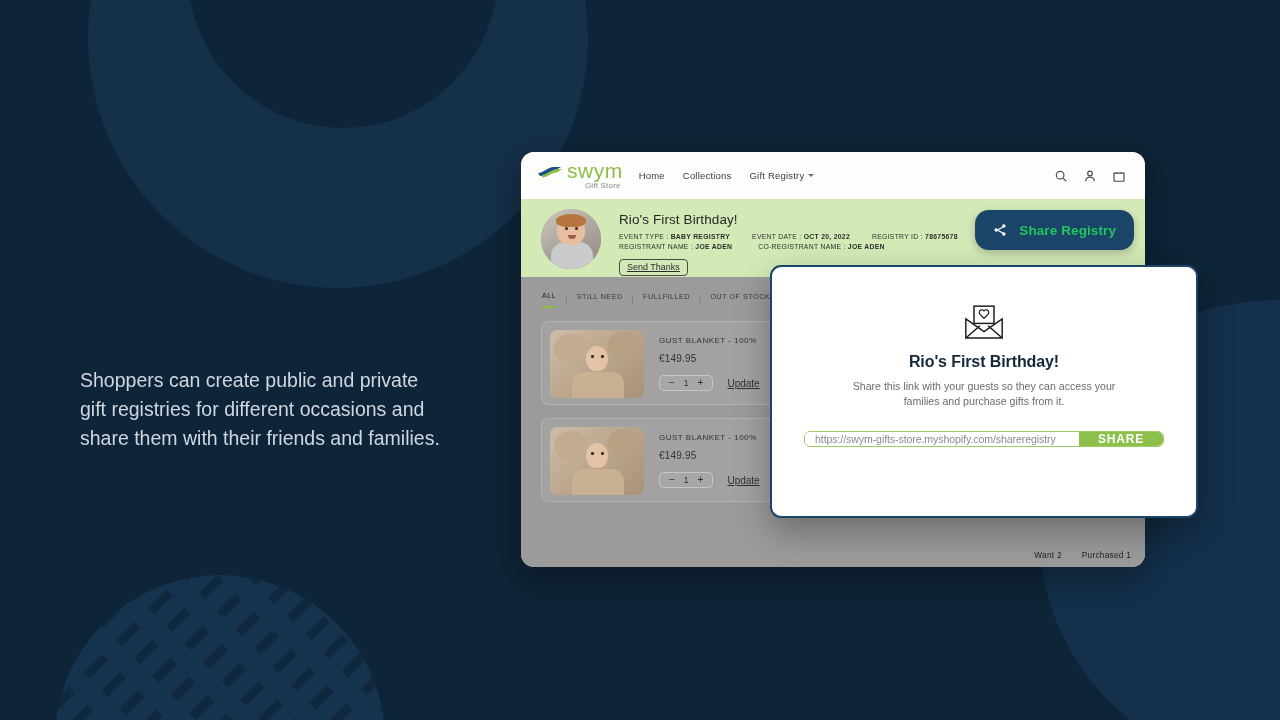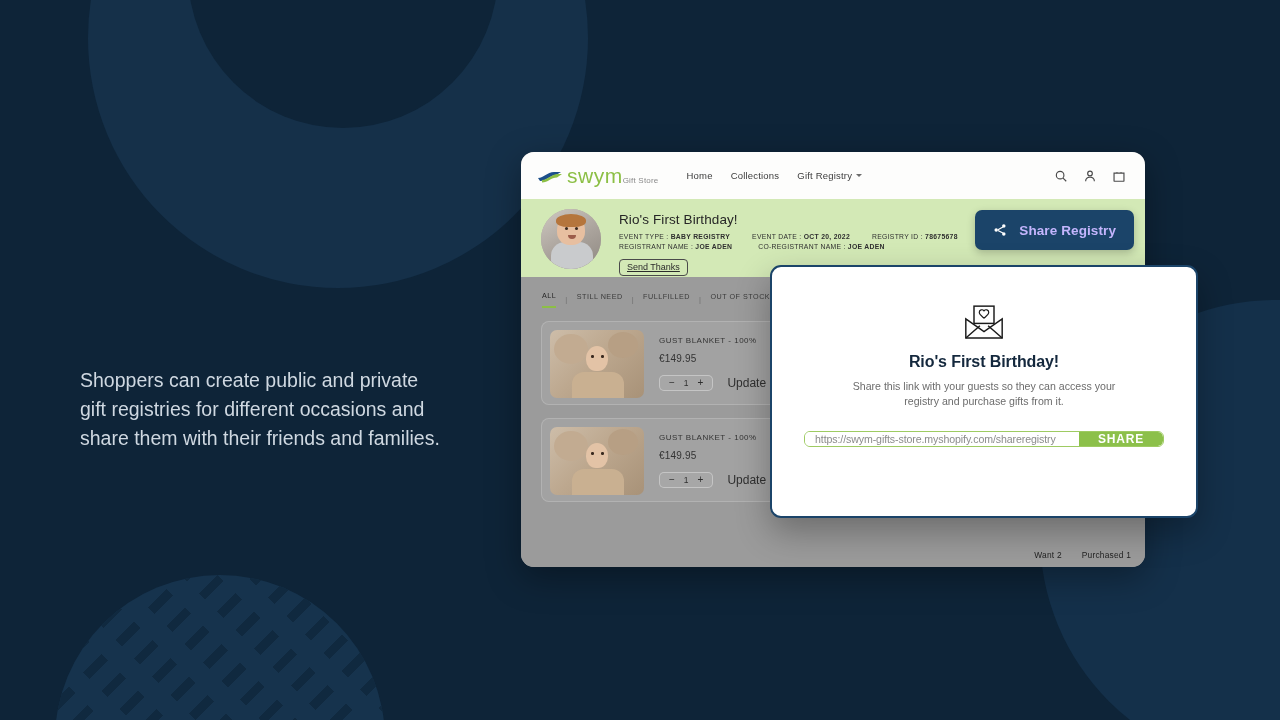--- a/index.html
+++ b/index.html
@@ -99,21 +99,21 @@
   }
 
   .store-header {
     height: 47px;
     background: #fdfdfc;
     display: flex;
     align-items: center;
     padding: 0 19px 0 16px;
   }
 
-  .logo-wrap { display: flex; flex-direction: row; align-items: flex-end; margin-right: 26px; }
+  .logo-wrap { display: flex; flex-direction: column; align-items: flex-end; margin-right: 16px; }
   .logo-row { display: flex; align-items: center; }
   .logo-mark { width: 26px; height: 14px; margin-right: 4px; }
   .logo-text {
     font-size: 21px;
     letter-spacing: 0.5px;
     color: #8cbf45;
     line-height: 18px;
     font-weight: 400;
   }
   .logo-sub {
@@ -194,23 +194,23 @@
     color: #2b2b2b;
     background: transparent;
     line-height: 1;
     text-decoration: underline;
   }
 
   .share-registry-btn {
     position: absolute;
     right: 11px; top: 11px;
     background: #1b4469;
-    color: #c4b5fd;
+    color: #22c55e;
     border: none;
-    border-radius: 7px;
+    border-radius: 14px;
     height: 40px;
     padding: 0 18px;
     display: flex;
     align-items: center;
     gap: 12px;
     font-size: 13.5px;
     font-weight: 700;
     letter-spacing: 0.1px;
     box-shadow: 0 3px 8px rgba(0,0,0,0.22);
     cursor: pointer;
@@ -270,21 +270,21 @@
     display: flex; align-items: center; gap: 9px;
     border: 1px solid rgba(255,255,255,0.35);
     border-radius: 5px;
     padding: 2px 9px;
     background: rgba(255,255,255,0.06);
     font-size: 9px;
     color: #2f2f2f;
   }
   .qty-btn { cursor: pointer; font-size: 10px; line-height: 1; }
   .qty-val { font-size: 8.5px; }
-  .update-link { font-size: 12px; color: #2f2f2f; }
+  .update-link { font-size: 10px; color: #2f2f2f; text-decoration: underline; }
 
   .footer-stats {
     position: absolute;
     right: 14px; bottom: 7px;
     display: flex; gap: 20px;
     font-size: 8.4px;
     color: #1f1f1f;
     letter-spacing: 0.2px;
   }
 
@@ -537,20 +537,20 @@
 
   <div class="share-modal">
     <svg class="envelope-icon" viewBox="0 0 44 38" fill="none" stroke="#1b1b1b" stroke-width="1.6">
       <rect x="11" y="1" width="22" height="19" fill="#ffffff" stroke="#1b1b1b"></rect>
       <path d="M22 6.2 c1.6-2.2 5.2-1.2 5.2 1.6 c0 2.7-3.6 4.9-5.2 6.4 c-1.6-1.5-5.2-3.7-5.2-6.4 c0-2.8 3.6-3.8 5.2-1.6 z" fill="#ffffff" stroke="#1b1b1b" stroke-width="1.3"></path>
       <path d="M2 15 L22 29 L42 15 L42 36 L2 36 Z" fill="#ffffff" stroke="#1b1b1b"></path>
       <path d="M2 36 L17.5 22.5 M42 36 L26.5 22.5" stroke="#1b1b1b"></path>
     </svg>
     <div class="modal-title">Rio's First Birthday!</div>
     <div class="modal-desc">Share this link with your guests so they can access your
-registry and purchase gifts from it.</div>
+families and purchase gifts from it.</div>
     <div class="share-row">
       <input class="share-input" type="text" value="https://swym-gifts-store.myshopify.com/shareregistry" style="">
       <button class="share-btn">SHARE</button>
     </div>
   </div>
 
 </div>
 
 </body></html>

